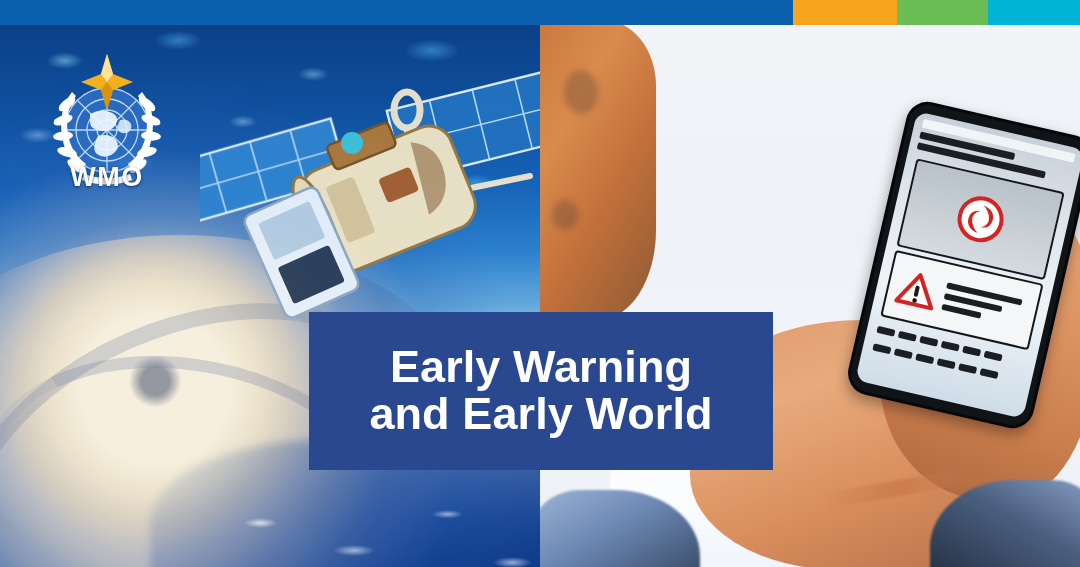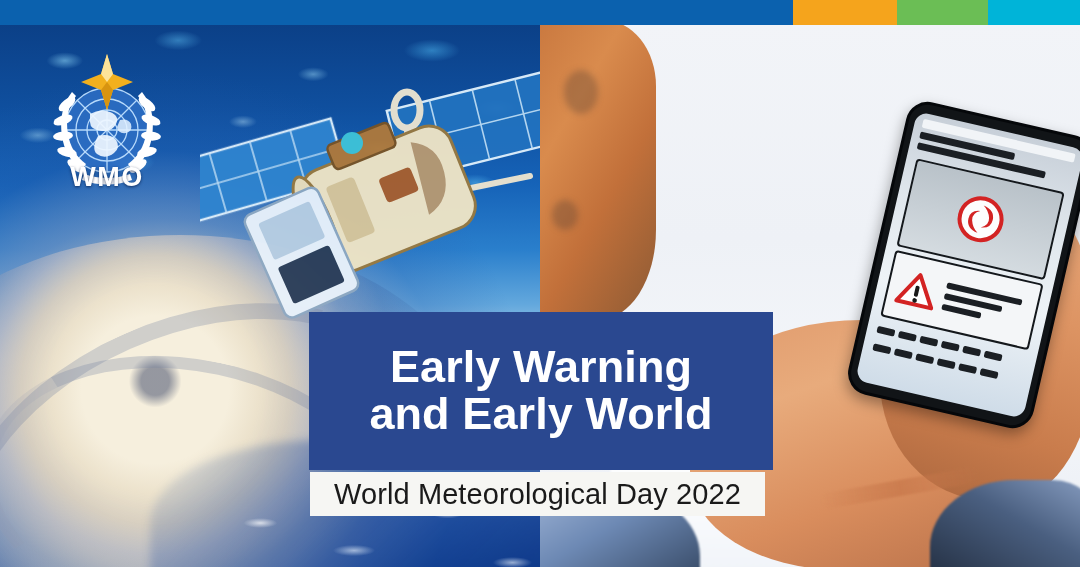--- a/index.html
+++ b/index.html
@@ -344,17 +344,14 @@
       </g>
     </g>
   </svg>
   <div class="wmo-text">WMO</div>
 
   <div class="title-banner">
     <div class="title-line">Early Warning</div>
     <div class="title-line">and Early World</div>
   </div>
 
-  <div class="subtitle-banner">
-    <div class="subtitle-text">World Meteorological Day 2022</div>
-  </div>
 
 </div>
 
 </body></html>

